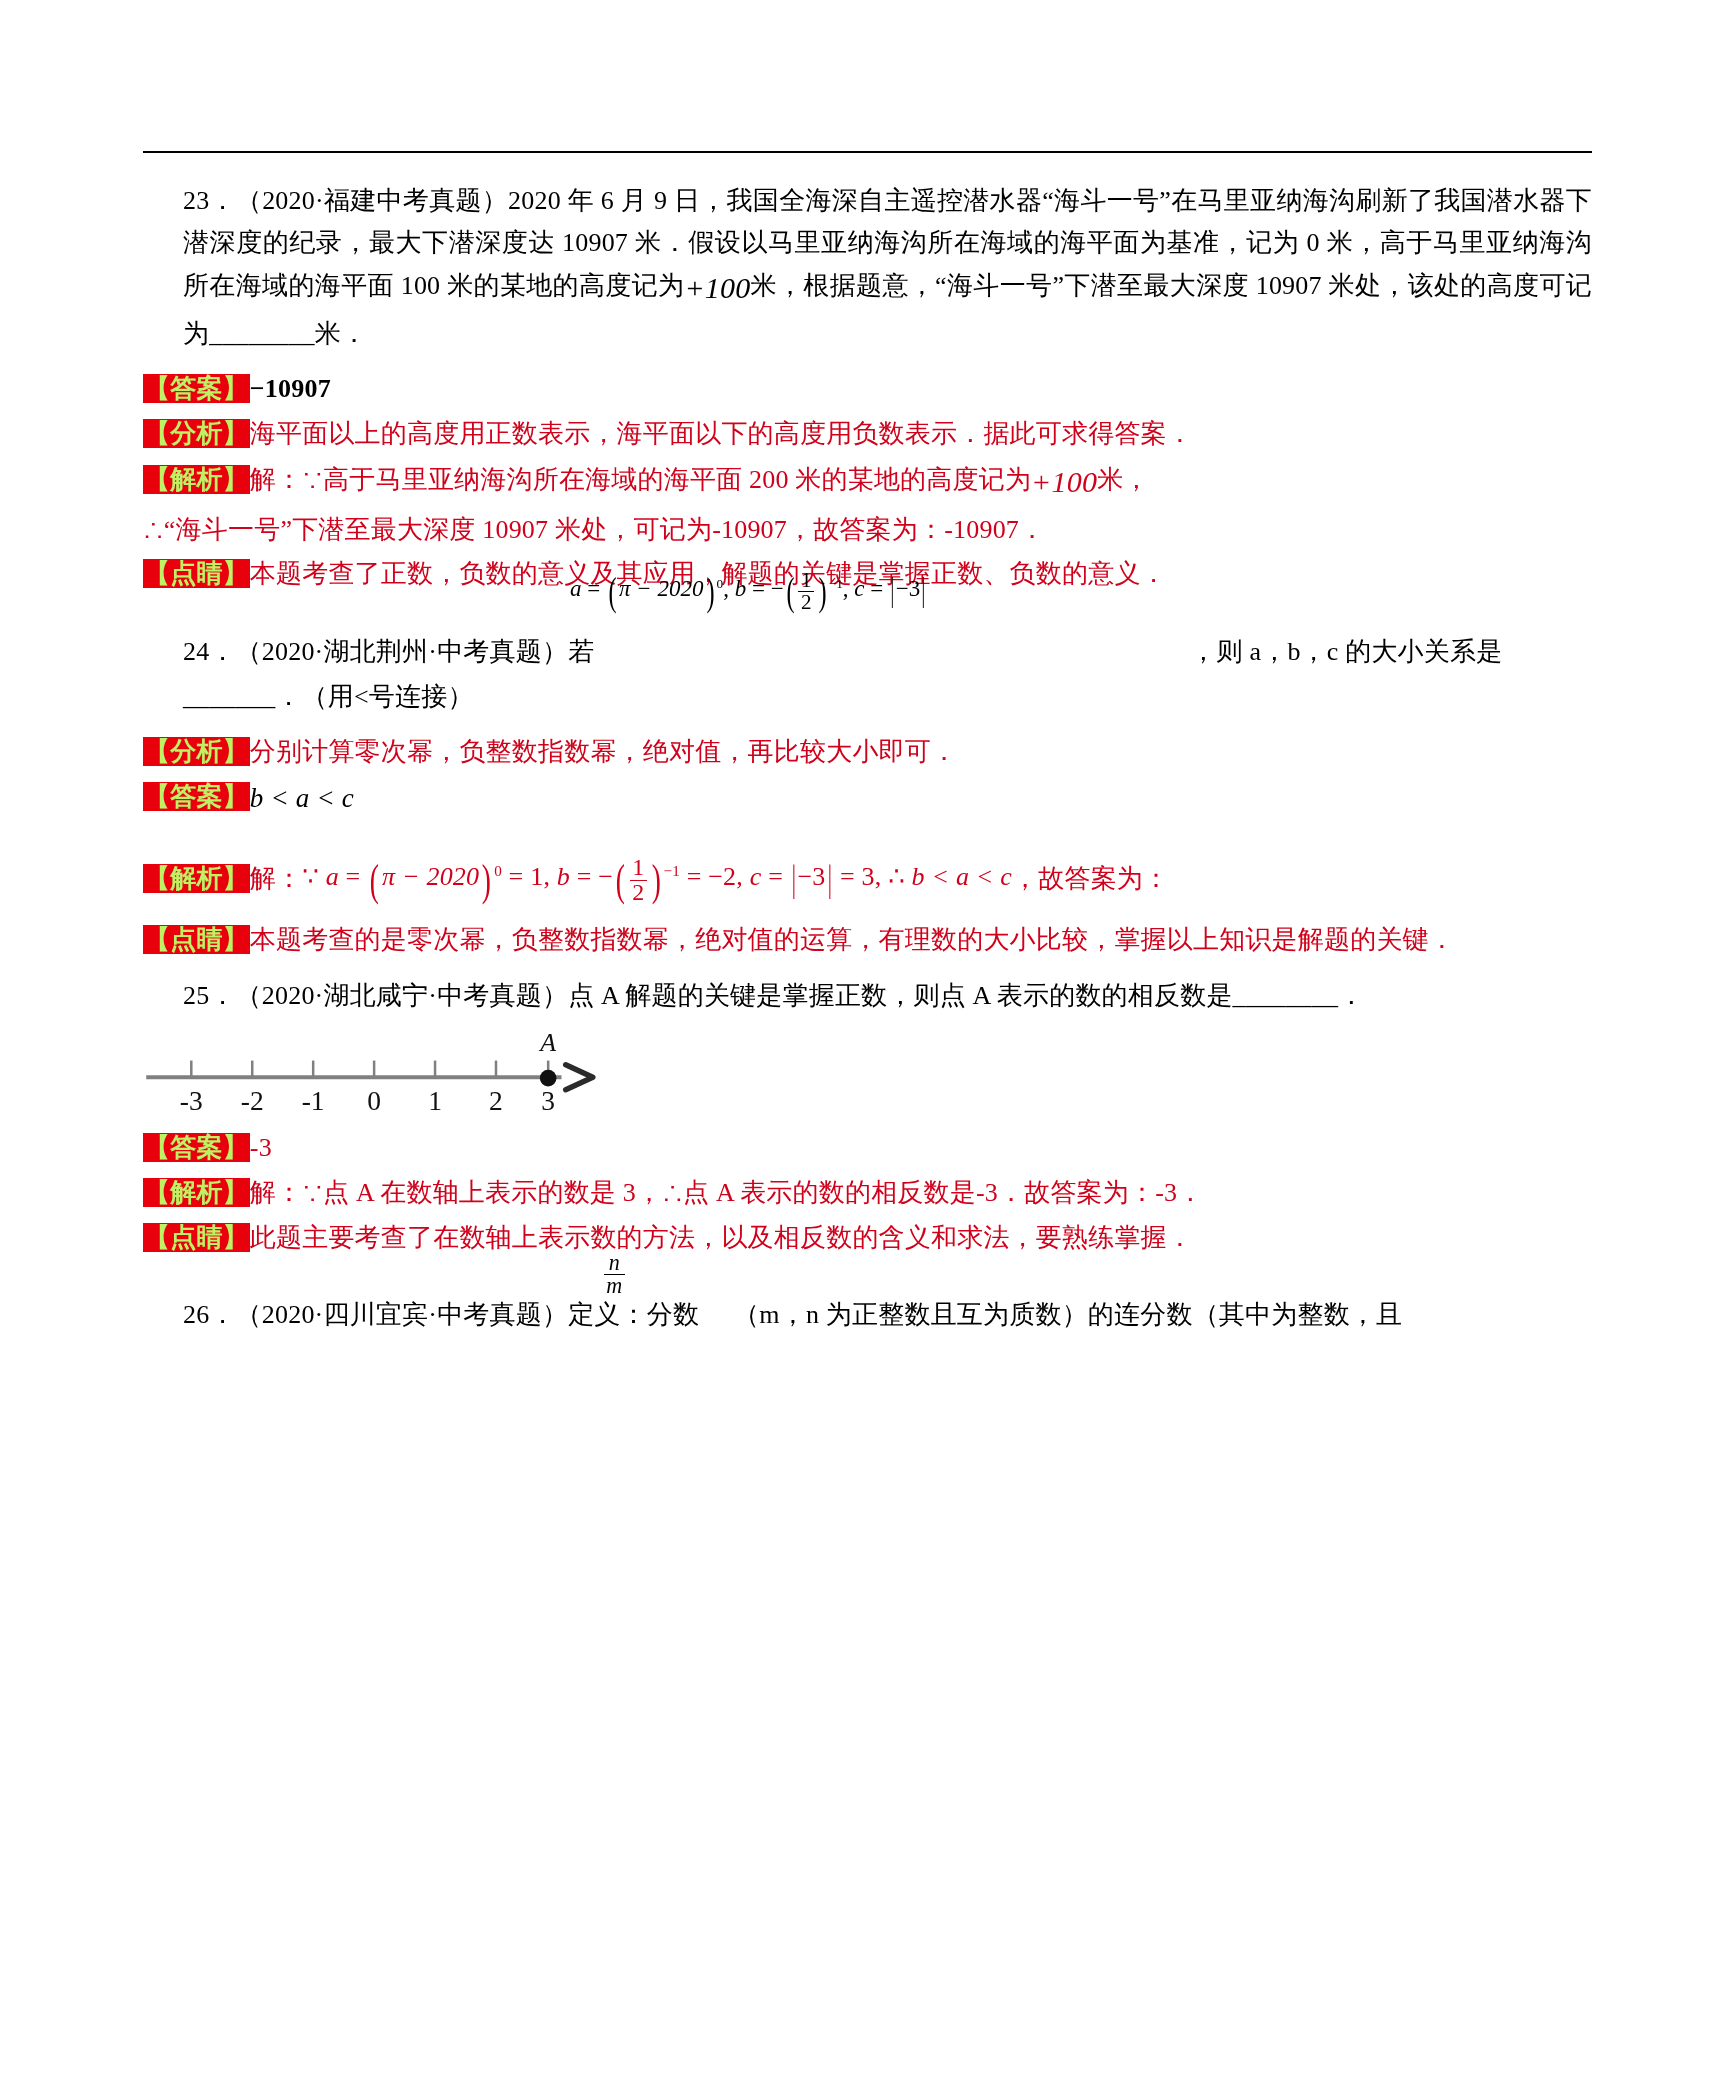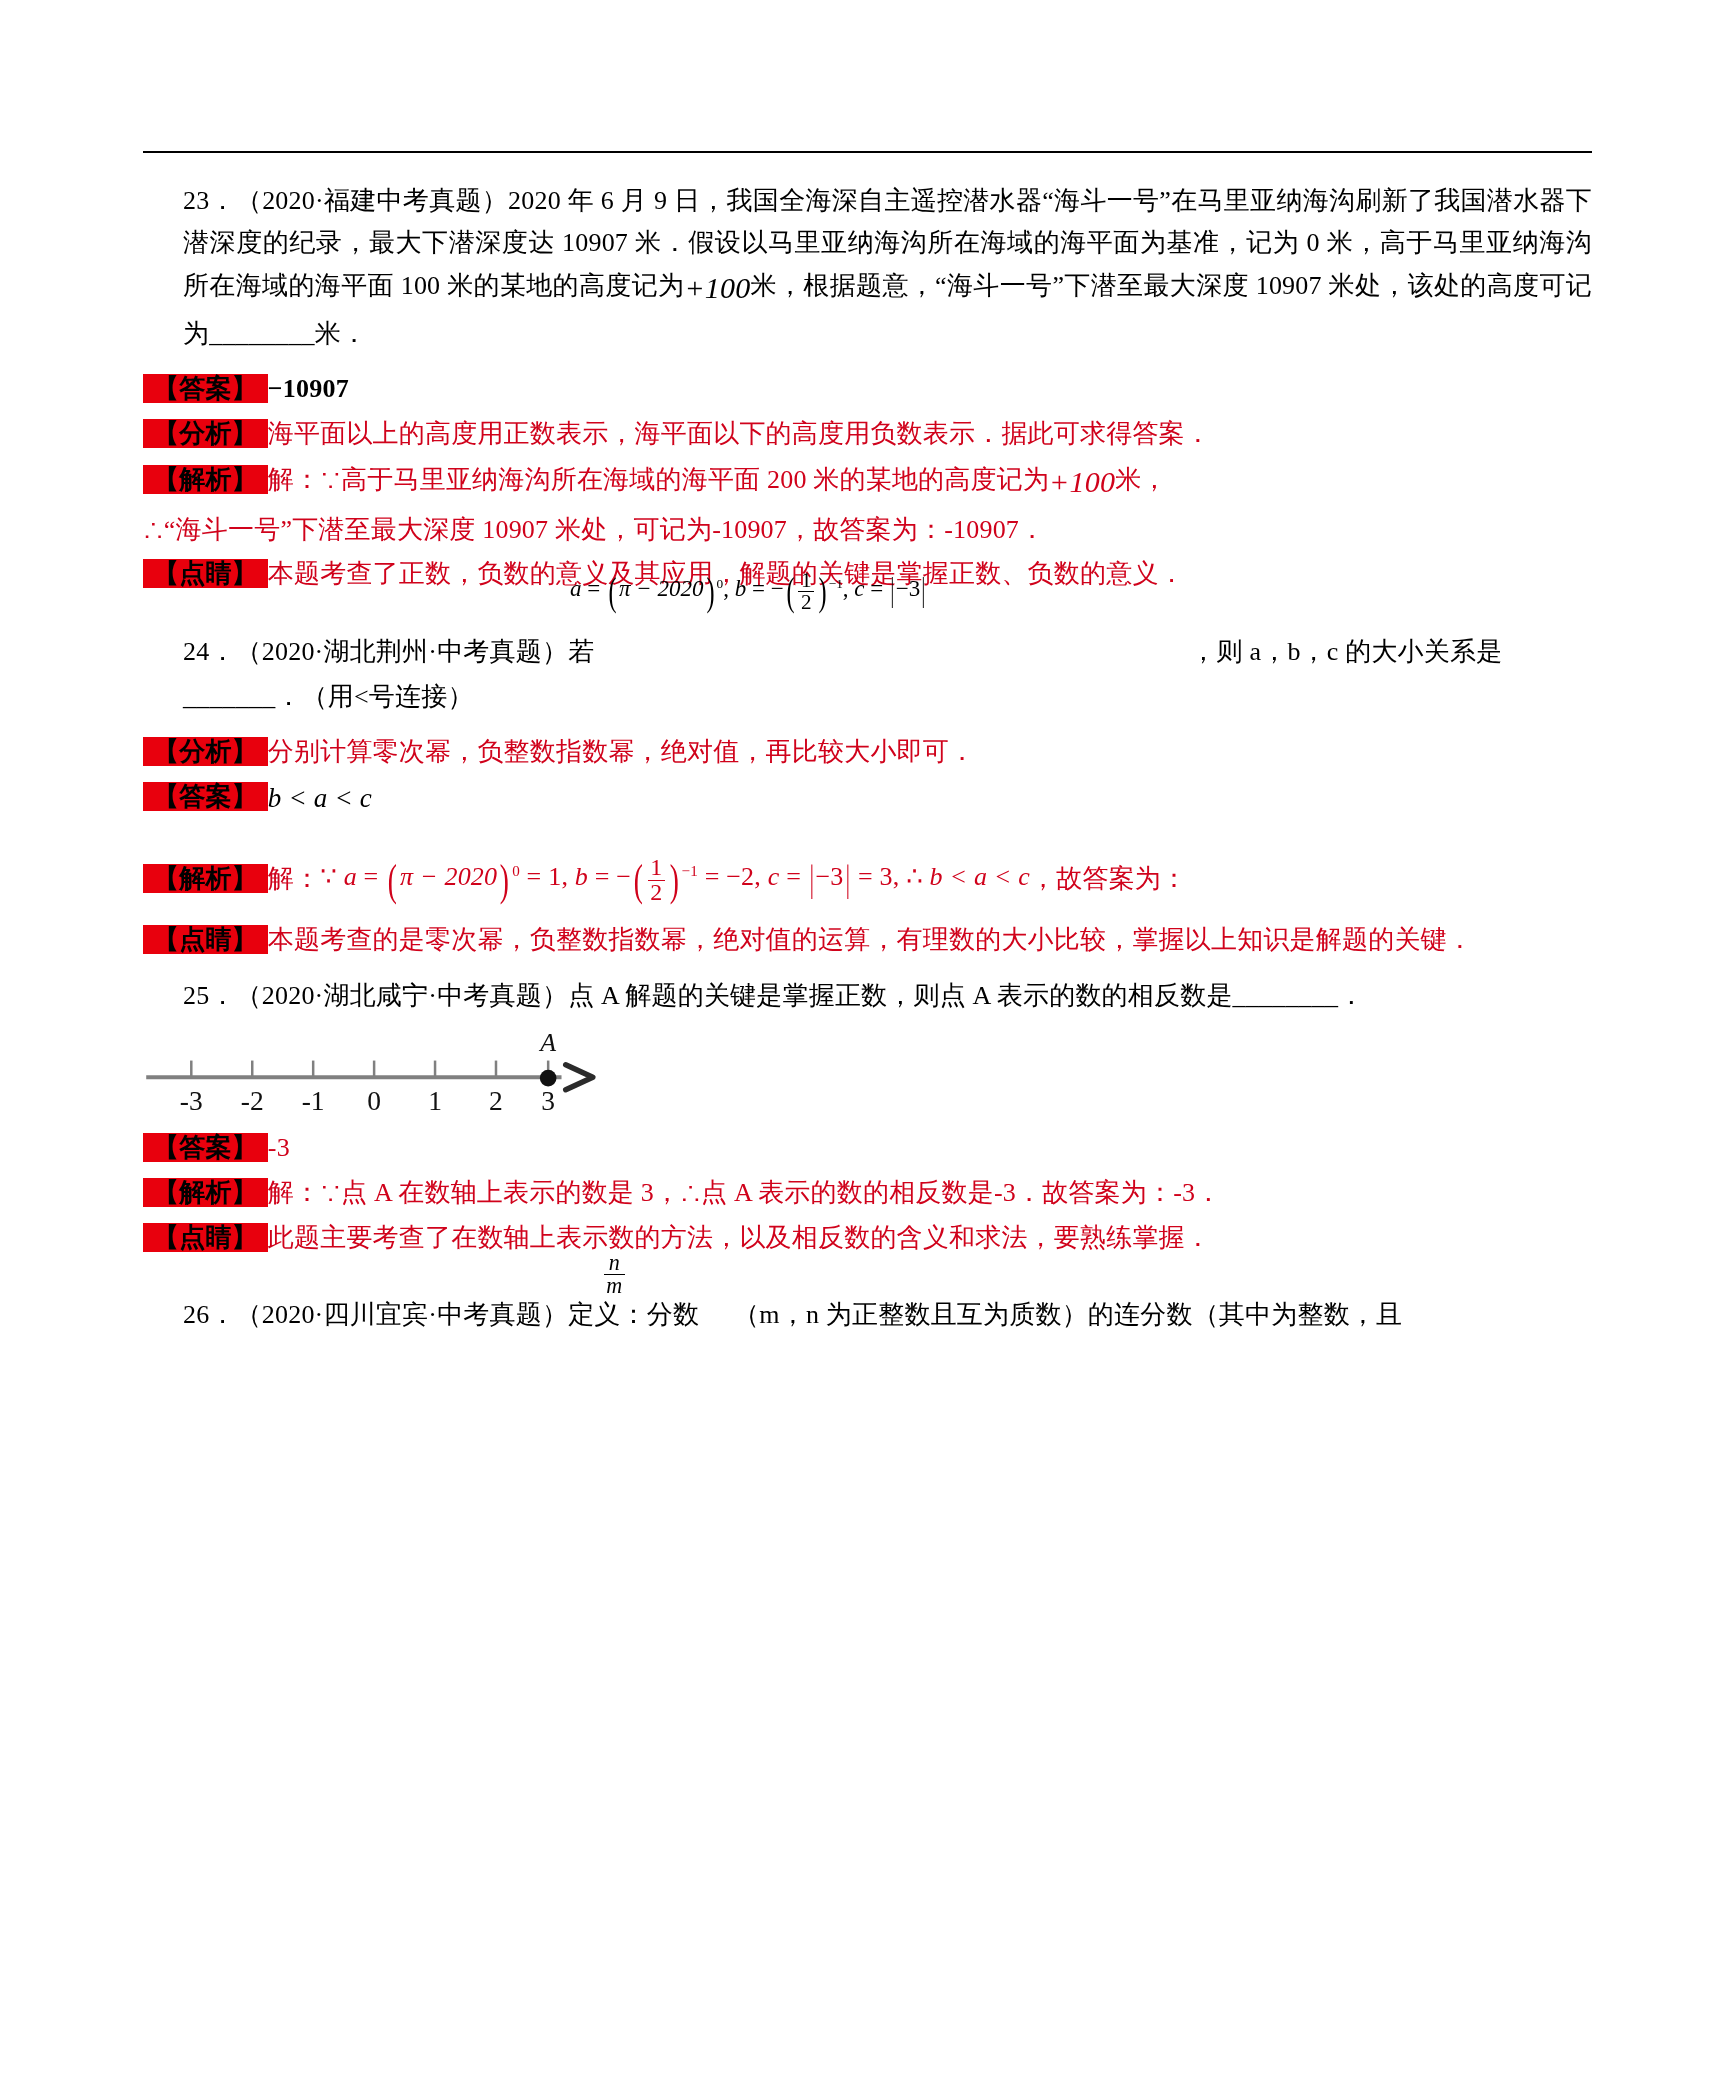--- a/index.html
+++ b/index.html
@@ -42,23 +42,23 @@
     text-align: justify;
     text-justify: inter-ideograph;
     margin: 0 0 2.5px 0;
     letter-spacing: 0.2px;
   }
   .para.black { color: #000000; margin-left: 40px; }
   .para.red   { color: #d0021b; }
 
   .tag {
     background: #e8000d;
-    color: #000000;
+    color: #bef264;
     font-weight: bold;
-    padding: 0 10px;
+    padding: 0 1px;
     white-space: nowrap;
   }
   .redtxt { color: #d0021b; }
   .blacktxt { color: #000000; font-weight: bold; }
 
   .q-head { margin-top: 0; }
   .spacer-sm { height: 11px; }
   .spacer-md { height: 22px; }
   .spacer-lg { height: 33px; }
 

